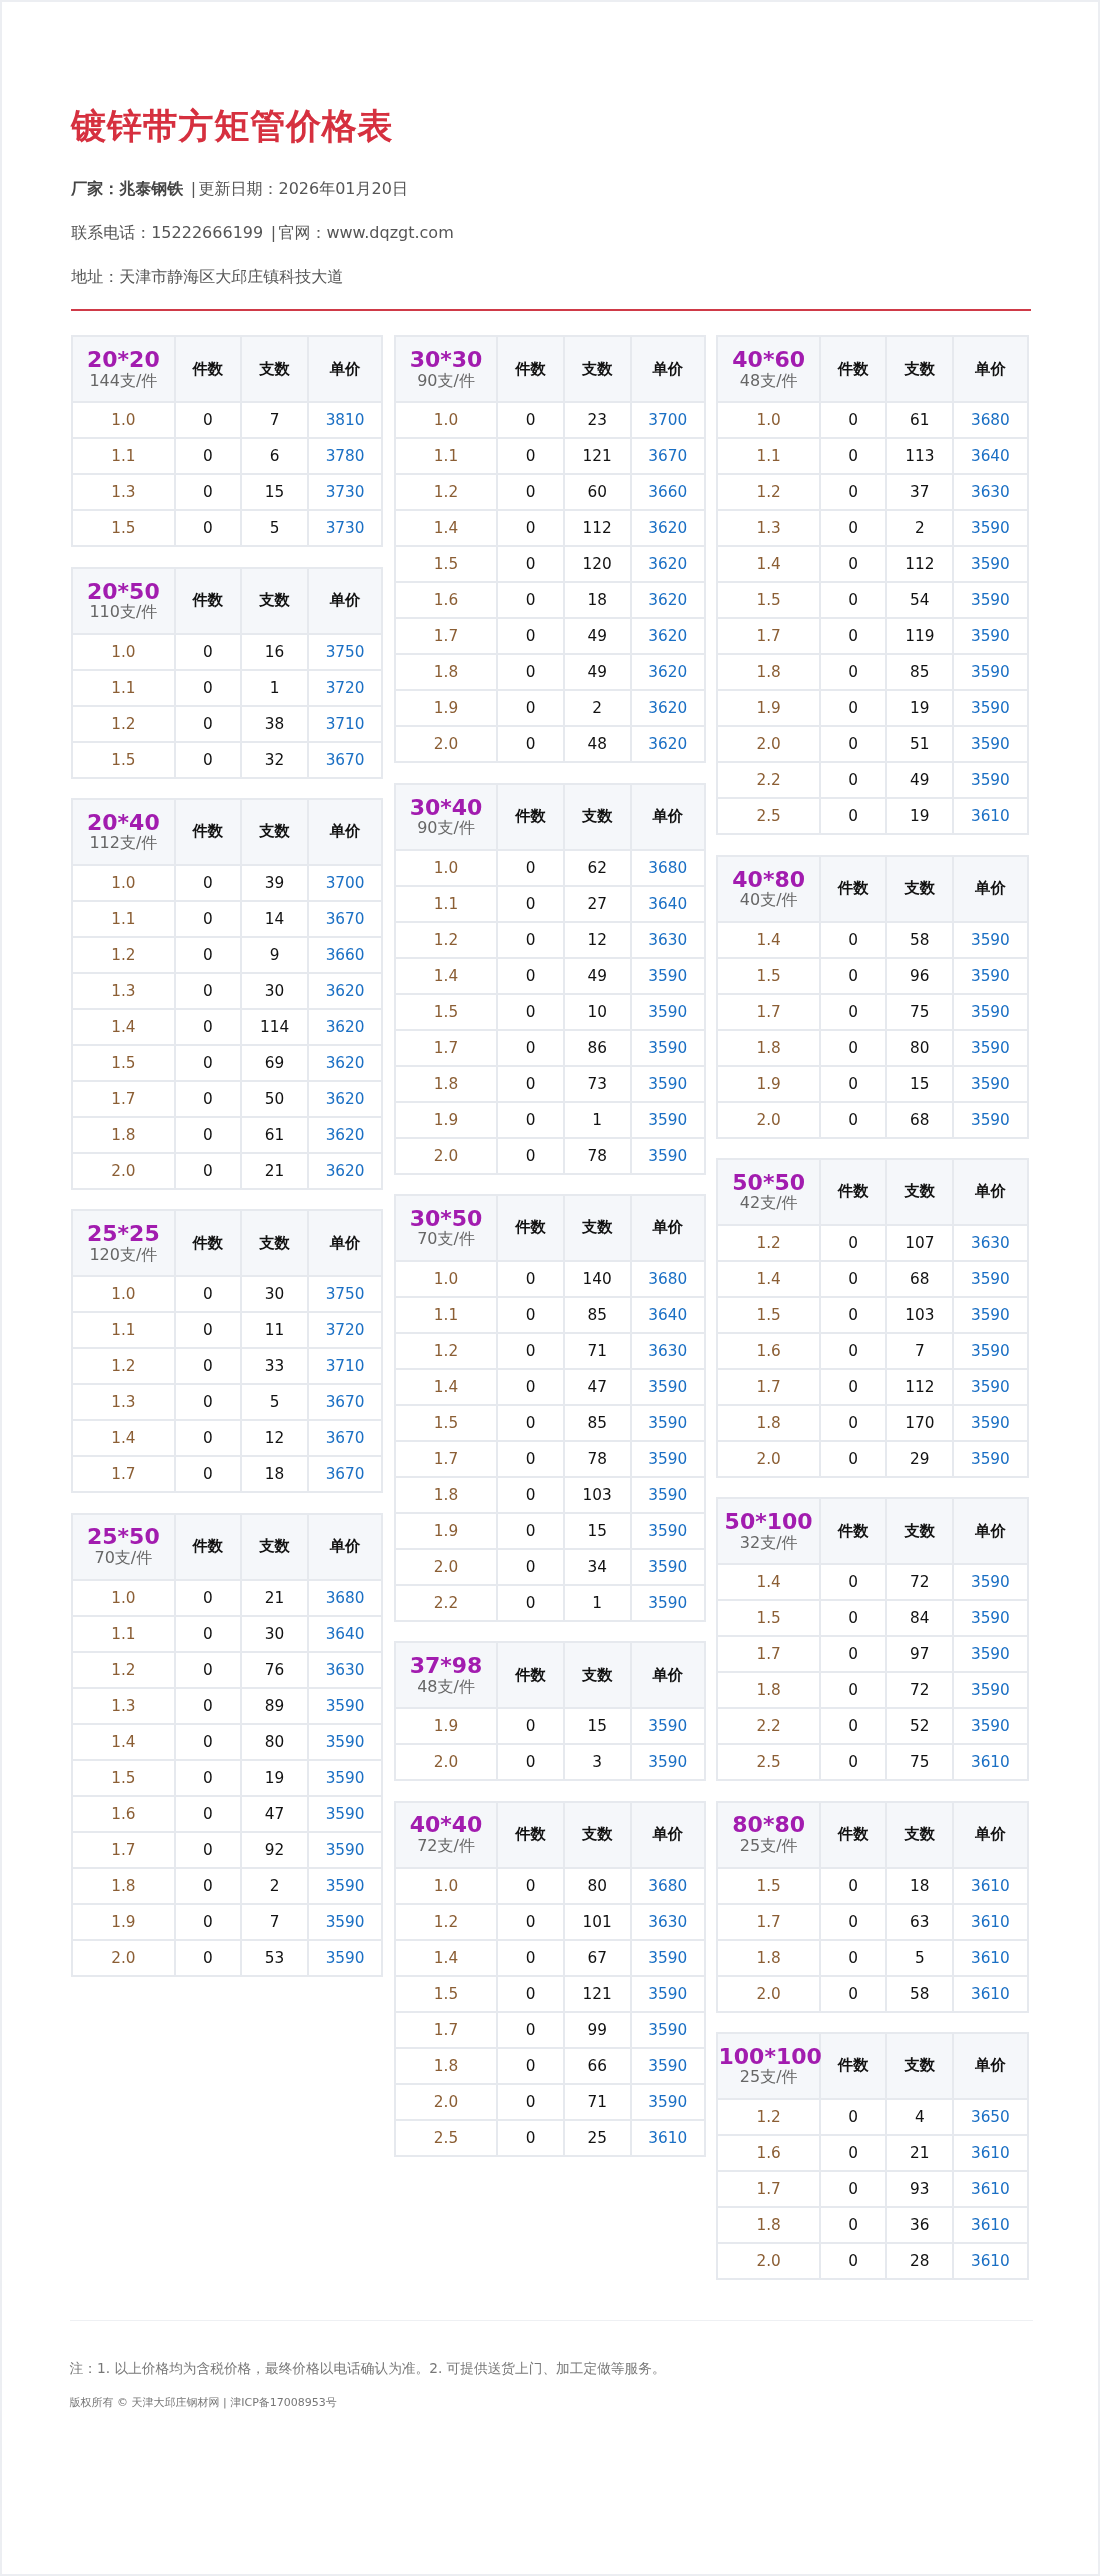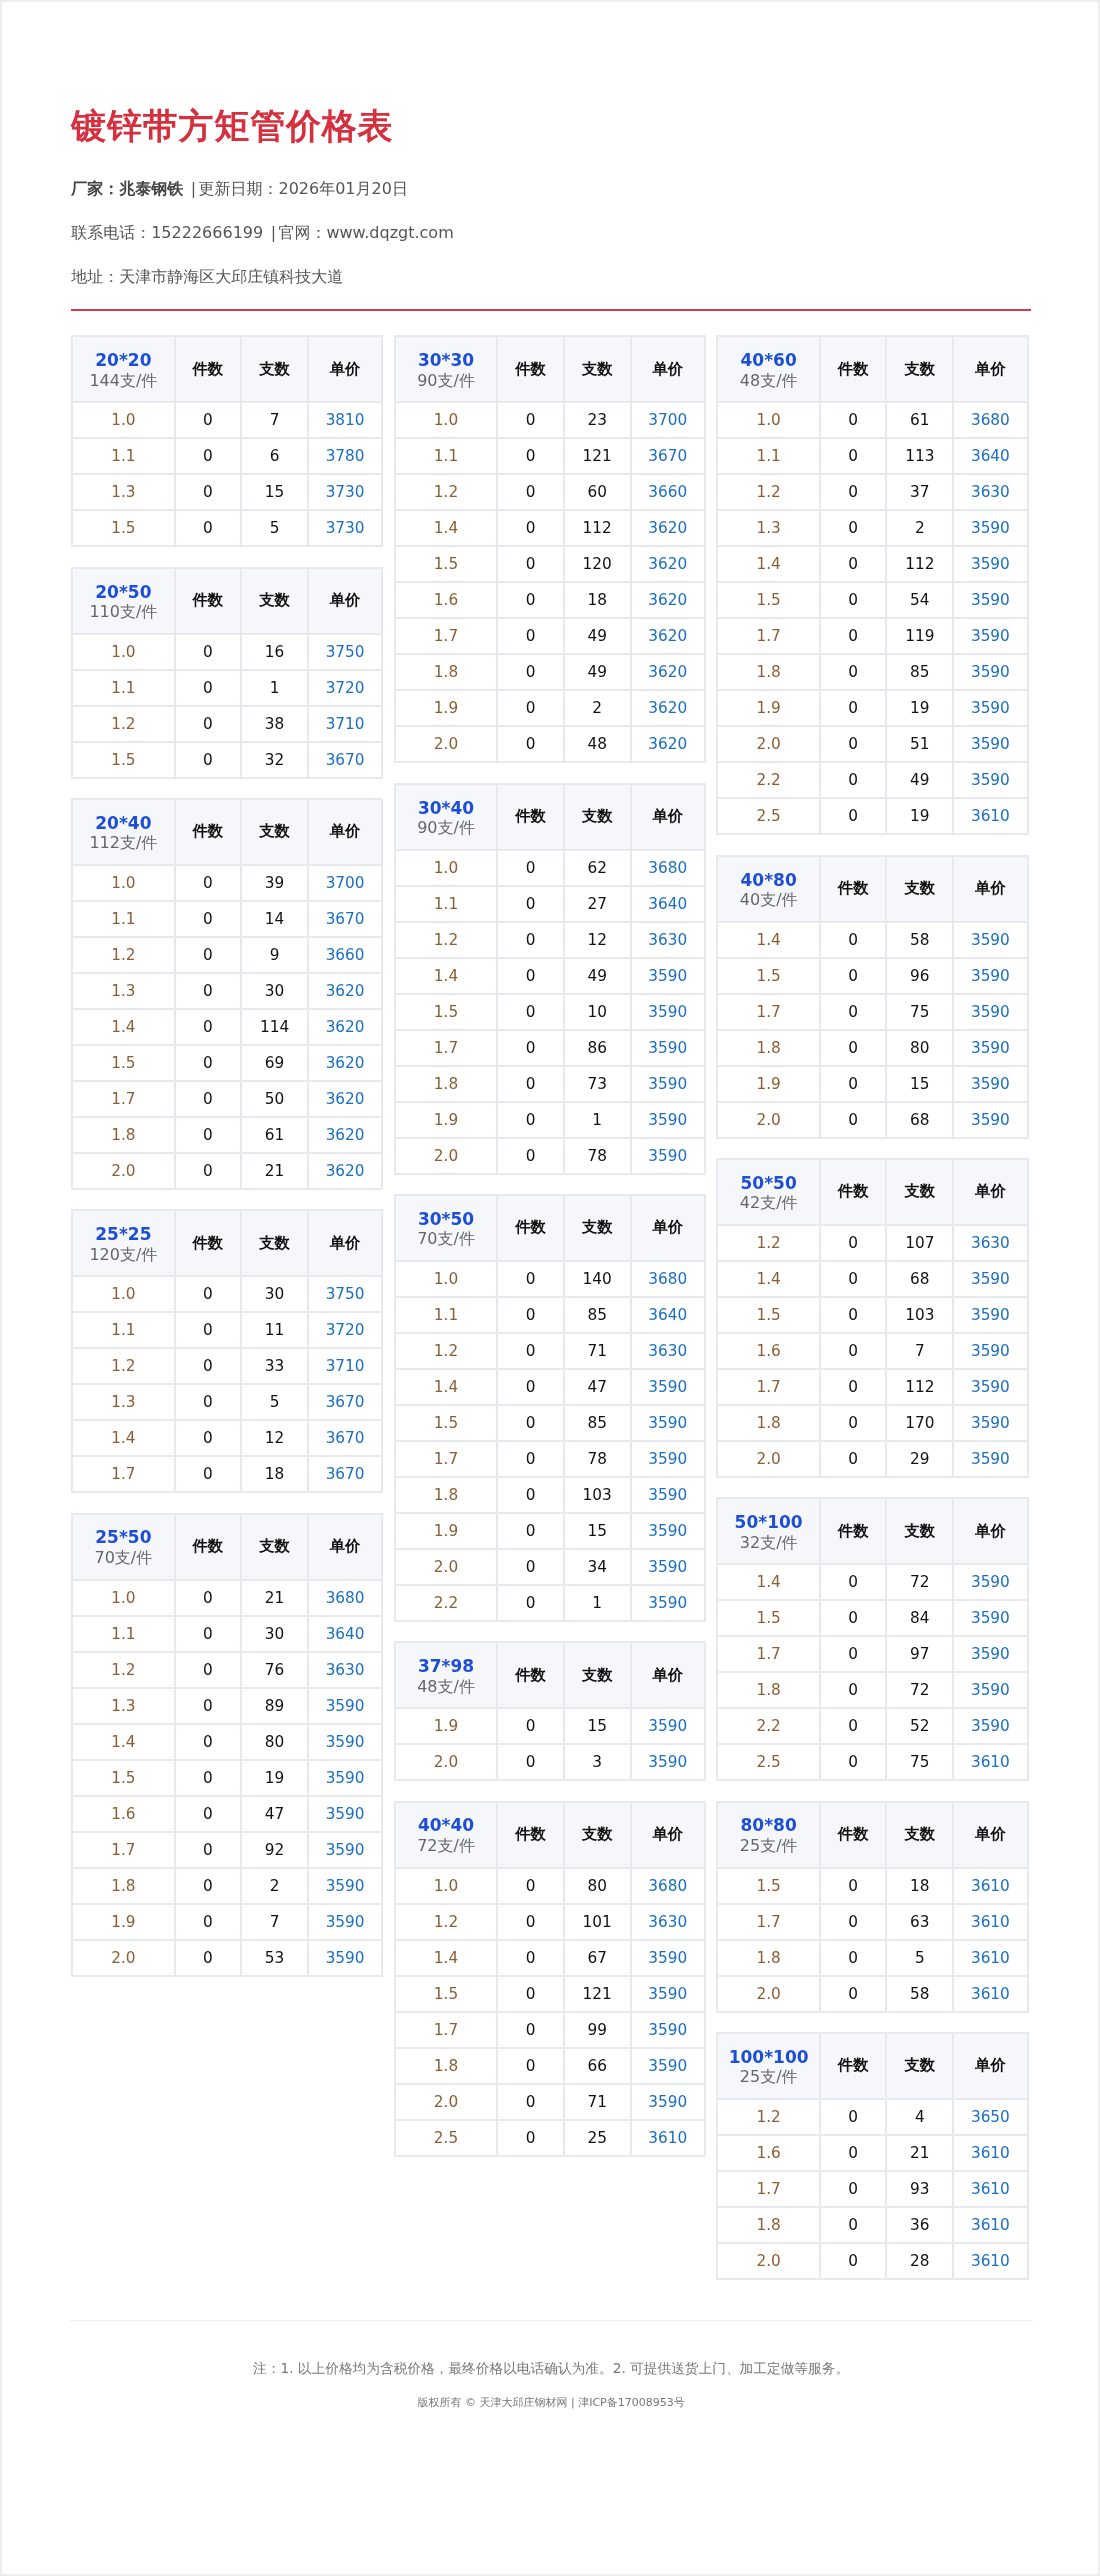--- a/index.html
+++ b/index.html
@@ -62,31 +62,31 @@
     height: 66px;
     font-weight: bold;
     color: #111;
     font-size: 15.3px;
   }
   .spec td { height: 36px; }
   .spec col.c1 { width: 33%; }
   .spec col.c2 { width: 21.5%; }
   .spec col.c3 { width: 21.5%; }
   .spec col.c4 { width: 24%; }
-  .spec-name { color: #1d4ed8; font-weight: bold; font-size: 17px; line-height: 22.6px; display: block; }
+  .spec-name { color: #a21caf; font-weight: bold; font-size: 22px; line-height: 22.6px; display: block; }
   .spec-per { color: #666; font-weight: normal; font-size: 16px; line-height: 17.7px; display: block; }
   .td-thick { color: #8b5e34; }
   .td-pieces { color: #111; }
   .td-count { color: #111; }
   .td-price { color: #1a6fc4; }
   .footer {
     margin-top: 40px;
     border-top: 1.6px solid #eef0f3;
     width: 963px;
-    text-align: center;
+    text-align: left;
     padding-top: 35px;
   }
   .note { font-size: 13.7px; color: #777; line-height: 24px; }
   .copy { font-size: 11px; color: #777; line-height: 24px; margin-top: 11.3px; }
 </style>
 </head>
 <body>
 
 <div class="page">
   <h1 class="title">镀锌带方矩管价格表</h1>

